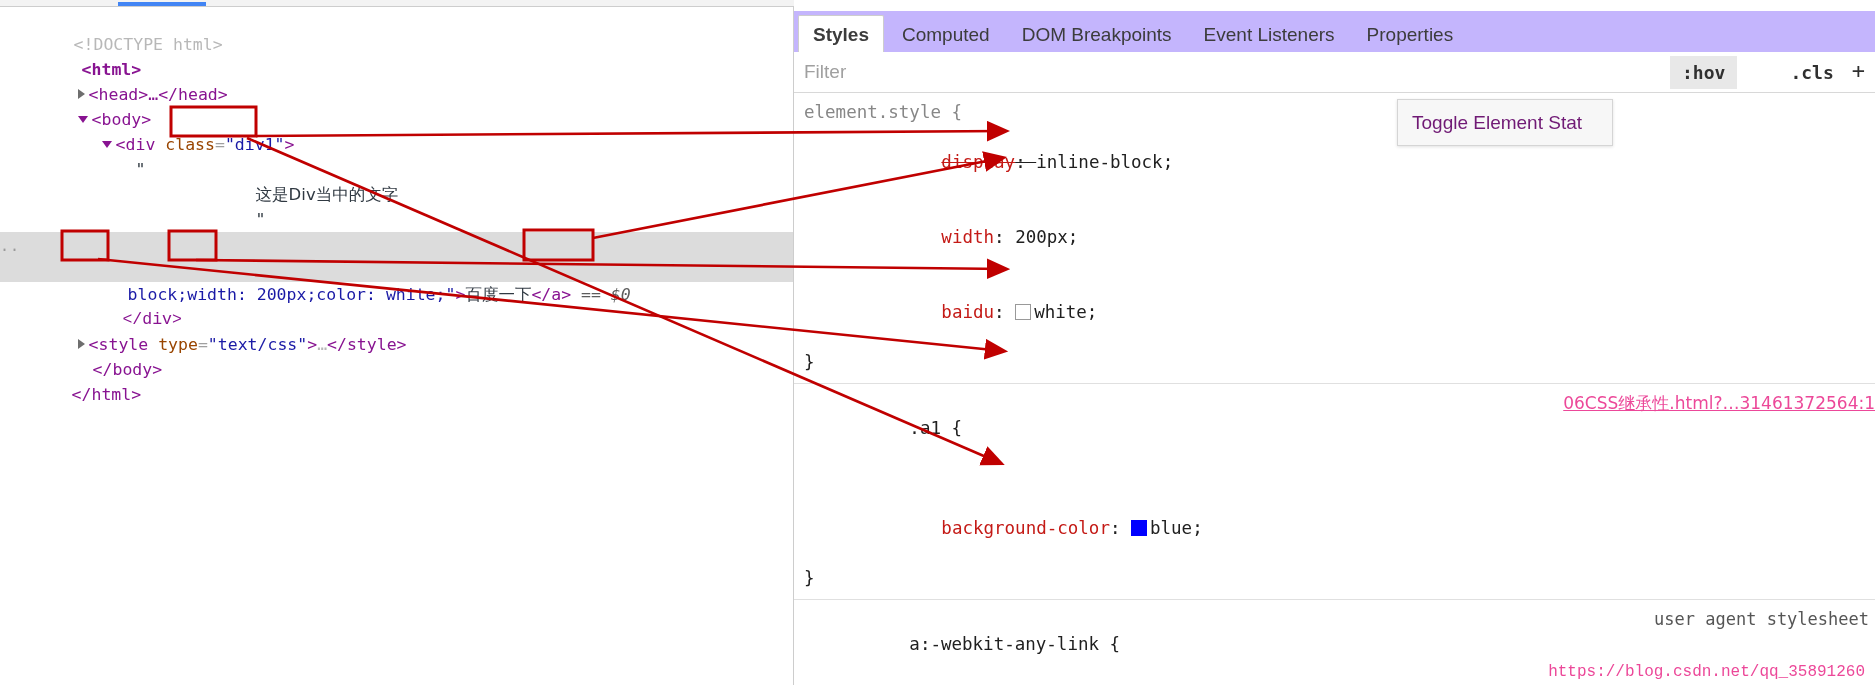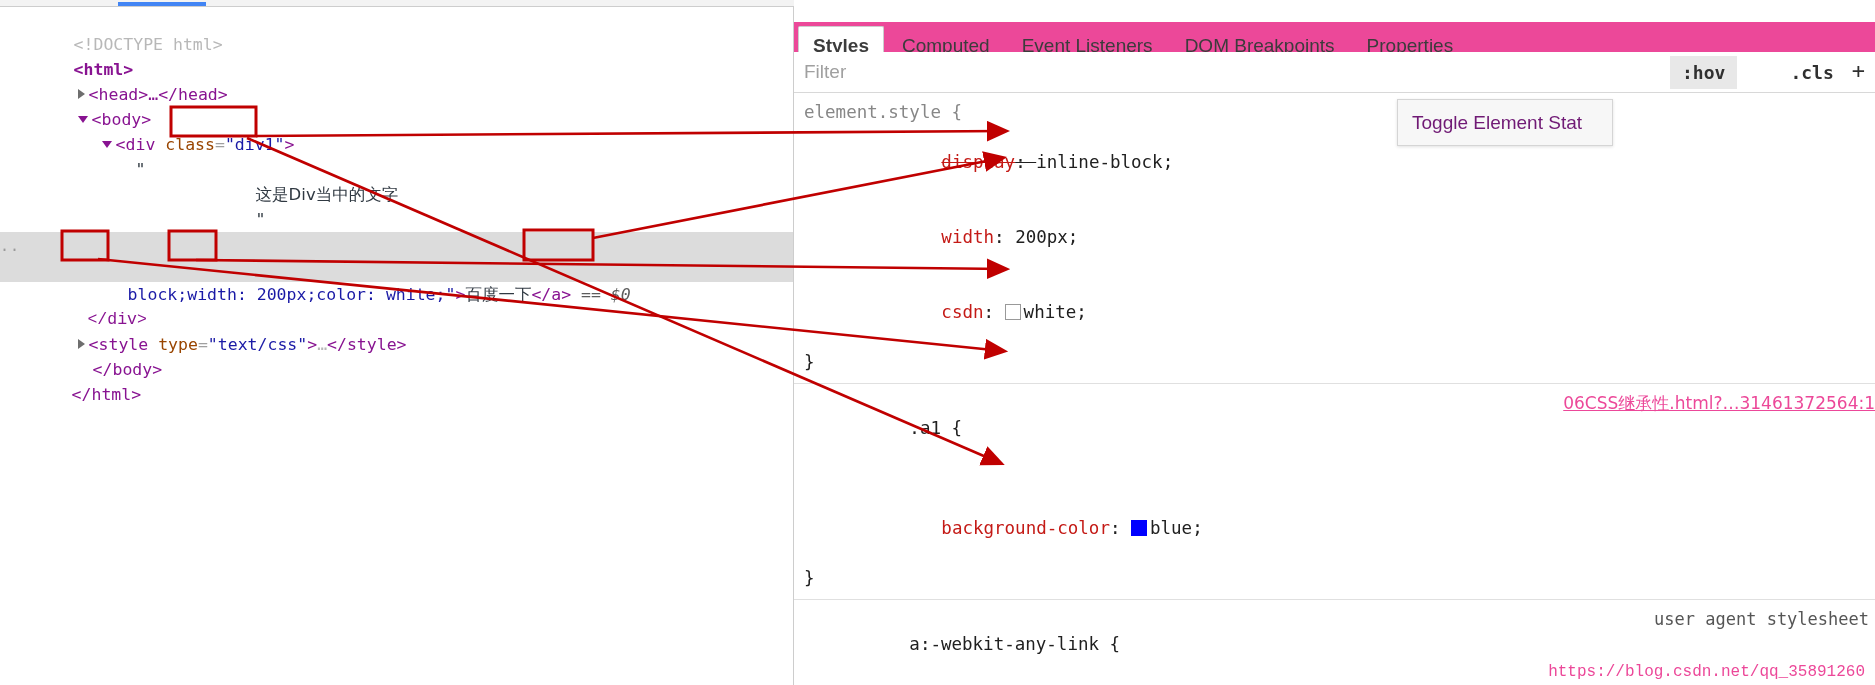--- a/index.html
+++ b/index.html
@@ -84,23 +84,23 @@
   .cjk { font-family: "DejaVu Sans", sans-serif; }
 
   
   .styles-pane {
     position: absolute; left: 794px; top: 0;
     width: 1081px; height: 685px;
     background: #ffffff;
     overflow: hidden;
   }
   .tabbar {
-    position: absolute; left: 0; top: 22px;
+    position: absolute; left: 0; top: 11px;
     width: 1081px; height: 46px;
-    background: #ec4899;
+    background: #c4b5fd;
     border-bottom: 1px solid #cdcdcd;
     display: flex; align-items: flex-end;
   }
   .tab {
     font-family: "Liberation Sans", sans-serif;
     font-size: 19px;
     color: #3c3c3c;
     padding: 6px 14px 9px 14px;
     margin-left: 4px;
     line-height: 26px;
@@ -220,21 +220,21 @@
   <div class="topstrip">
     <div class="active-underline"></div>
   </div>
 
   <div class="dom-pane">
 
     <div class="dom-line" style="padding-left:14px;">
       <span class="tok-gray">&lt;!DOCTYPE html&gt;</span>
     </div>
 
-    <div class="dom-line" style="padding-left:14px;font-weight:bold;">
+    <div class="dom-line" style="padding-left:22px;font-weight:bold;">
       <span class="tok-tag">&lt;html&gt;</span>
     </div>
 
     <div class="dom-line" style="padding-left:18px;">
       <span class="tri"></span><span class="tok-tag">&lt;head&gt;…&lt;/head&gt;</span>
     </div>
 
     <div class="dom-line" style="padding-left:18px;">
       <span class="tri open"></span><span class="tok-tag">&lt;body&gt;</span>
     </div>
@@ -260,21 +260,21 @@
     </div>
 
     <div class="dom-line selected" style="padding-left:68px;">
       <span class="dots">··</span><span class="tok-tag">&lt;a</span><span class="tok-punct"> </span><span class="tok-attr">class</span><span class="tok-punct">=</span><span class="tok-val">"a1"</span><span class="tok-punct"> </span><span class="tok-attr">href</span><span class="tok-punct">=</span><span class="tok-link">"http://www.baidu.com"</span><span class="tok-punct"> </span><span class="tok-attr">style</span><span class="tok-punct">=</span><span class="tok-val">"display: inline-</span>
     </div>
 
     <div class="dom-line selected2" style="padding-left:68px;">
       <span class="tok-val">block;width: 200px;color: white;"</span><span class="tok-tag">&gt;</span><span class="tok-text cjk">百度一下</span><span class="tok-tag">&lt;/a&gt;</span><span class="tok-dollar"> </span><span class="tok-dollar">== $0</span>
     </div>
 
-    <div class="dom-line" style="padding-left:28px;font-family:Liberation Mono, monospace;">
+    <div class="dom-line" style="padding-left:63px;font-family:Liberation Mono, monospace;">
       <span class="tok-tag">&lt;/div&gt;</span>
     </div>
 
     <div class="dom-line" style="padding-left:18px;">
       <span class="tri"></span><span class="tok-tag">&lt;</span><span class="tok-tag">style</span><span class="tok-punct"> </span><span class="tok-attr">type</span><span class="tok-punct">=</span><span class="tok-val">"text/css"</span><span class="tok-tag">&gt;</span><span class="tok-gray">…</span><span class="tok-tag">&lt;/style&gt;</span>
     </div>
 
     <div class="dom-line" style="padding-left:33px;">
       <span class="tok-tag">&lt;/body&gt;</span>
     </div>
@@ -282,22 +282,22 @@
     <div class="dom-line" style="padding-left:12px;">
       <span class="tok-tag">&lt;/html&gt;</span>
     </div>
   </div>
 
   <div class="styles-pane">
 
     <div class="tabbar">
       <div class="tab active">Styles</div>
       <div class="tab">Computed</div>
+      <div class="tab">DOM Breakpoints</div>
       <div class="tab">Event Listeners</div>
-      <div class="tab">DOM Breakpoints</div>
       <div class="tab">Properties</div>
     </div>
 
     <div class="filterbar">
       <div class="filter-input">Filter</div>
       <div class="hov-btn">:hov</div>
       <div class="cls-btn">.cls</div>
       <div class="plus-btn">+</div>
     </div>
 
@@ -305,21 +305,21 @@
 
       <div class="rule-block">
         <div class="rule-line"><span class="sel-gray">element.style {</span></div>
         <div class="rule-line" style="padding-left:42px;">
           <span class="prop strike">display</span><span class="val strike">: </span><span class="val">inline-block;</span>
         </div>
         <div class="rule-line" style="padding-left:42px;">
           <span class="prop">width</span><span class="val">: </span><span class="val">200px;</span>
         </div>
         <div class="rule-line" style="padding-left:42px;">
-          <span class="prop">csdn</span><span class="val">: </span><span class="swatch" style="background:#ffffff;"></span><span class="val">white;</span>
+          <span class="prop">baidu</span><span class="val">: </span><span class="swatch" style="background:#ffffff;"></span><span class="val">white;</span>
         </div>
         <div class="rule-line"><span class="sel-black">}</span></div>
       </div>
 
       <div class="rule-block">
         <div class="rule-line">
           <span class="sel-black">.a1 {</span>
           <span class="src-link cjk">06CSS继承性.html?…31461372564:1</span>
         </div>
         <div class="rule-line" style="padding-left:42px;">

